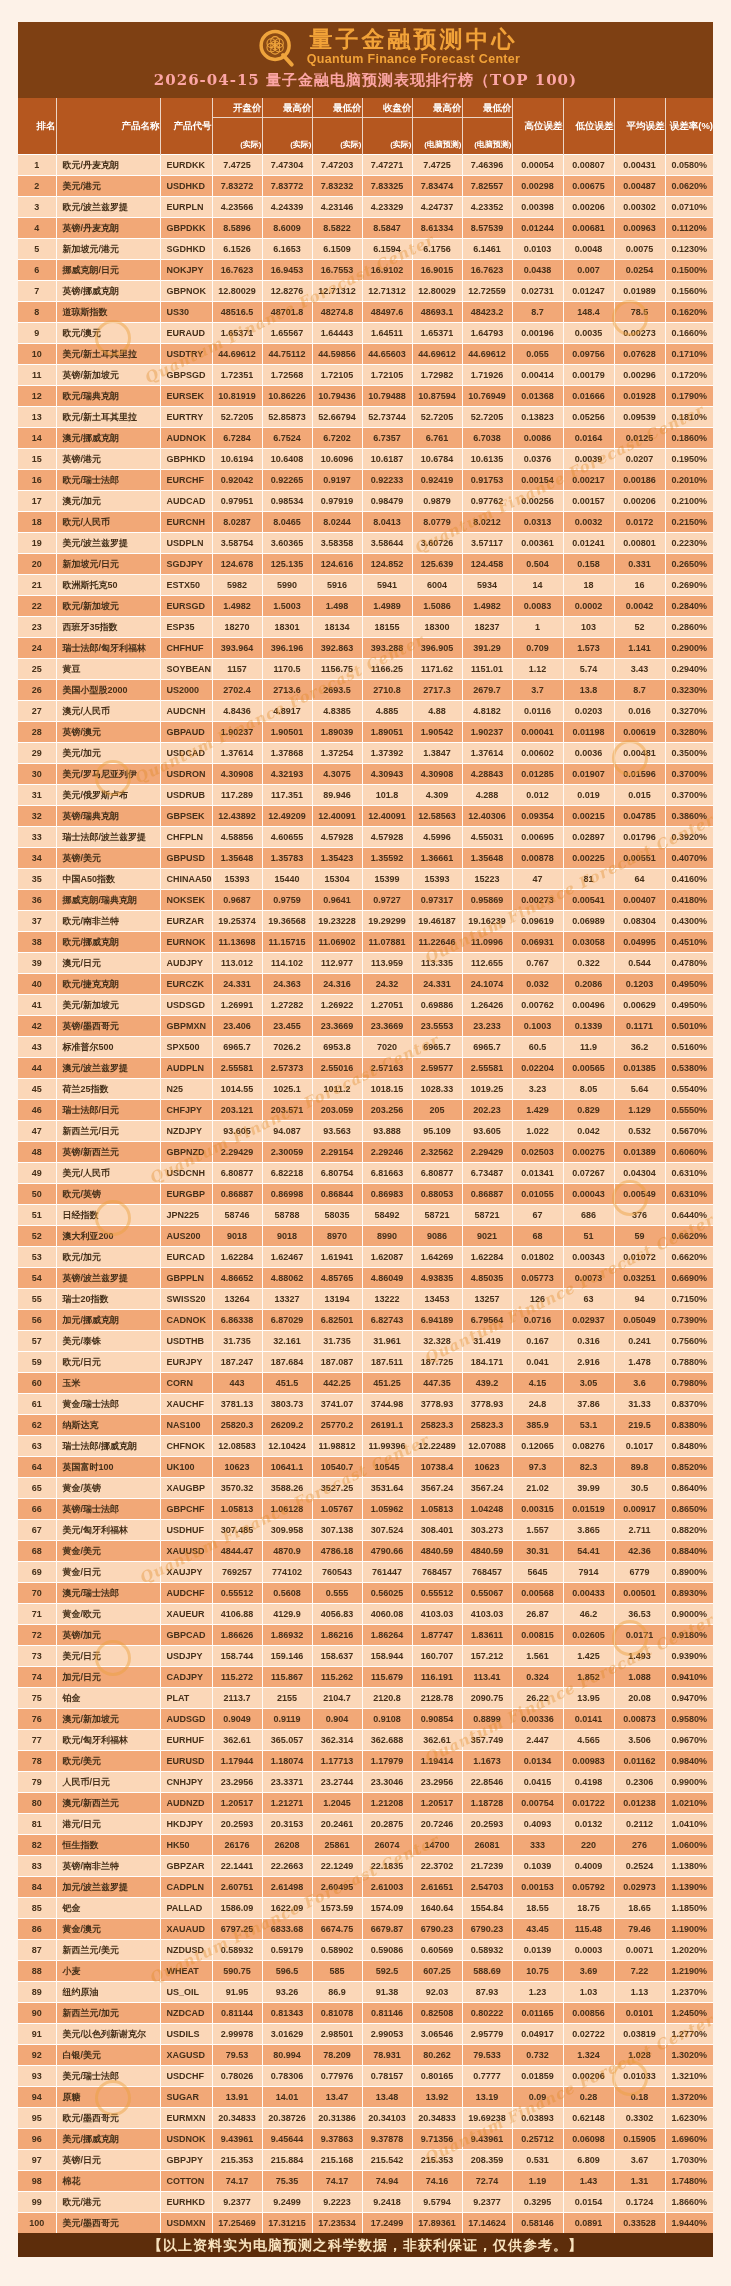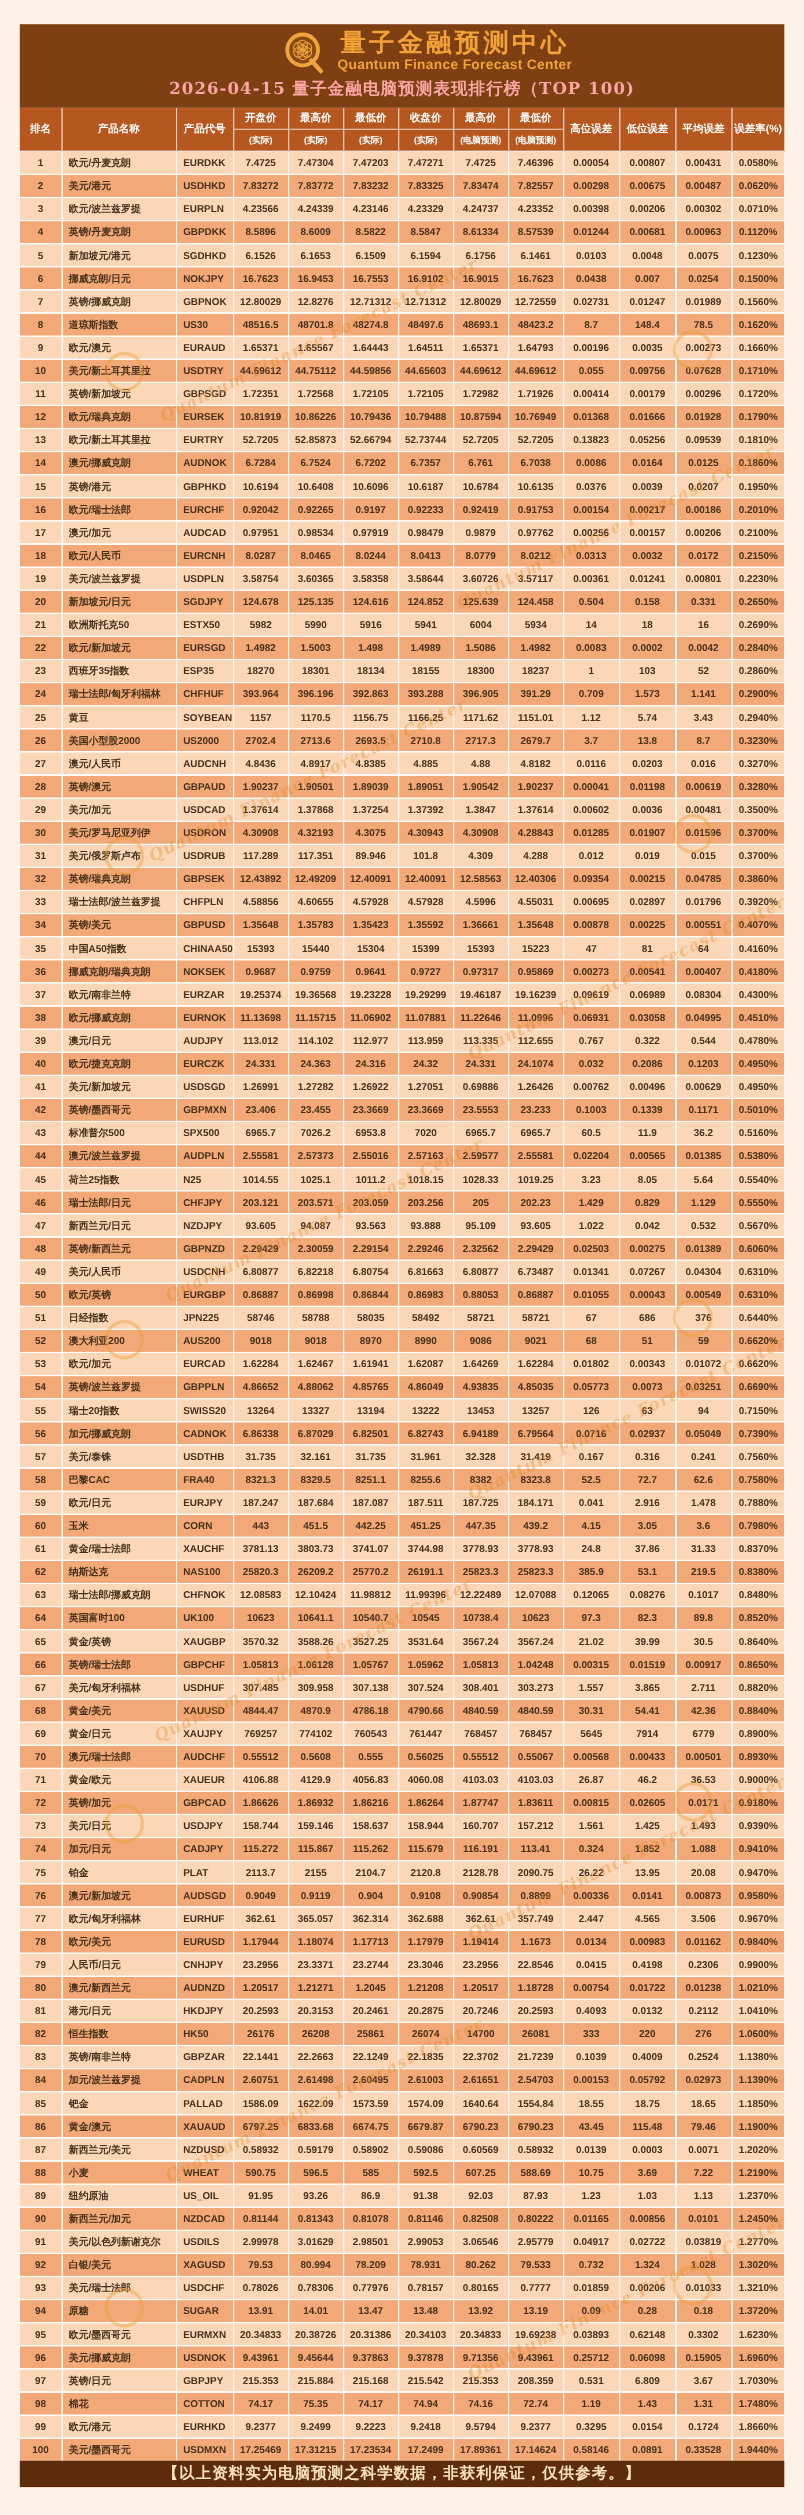--- a/index.html
+++ b/index.html
@@ -12,24 +12,24 @@
   .banner{background:#7e4013;height:76px;position:relative;}
   .brand-row{display:flex;justify-content:center;gap:10px;padding-top:5px;margin-left:44px;}
   .logo{width:42px;height:42px;flex:0 0 auto;}
   .brand-text{text-align:center;}
   .brand-cn{color:#f2a238;font-size:23px;font-weight:bold;font-family:"DejaVu Serif",serif;letter-spacing:3px;line-height:1.05;}
   .brand-en{color:#f2a238;font-size:12.5px;font-weight:bold;letter-spacing:.3px;margin-top:1px;font-family:"Liberation Sans",sans-serif;}
   .report-title{color:#fca5a5;text-align:center;font-size:15px;font-weight:bold;font-family:"DejaVu Serif",serif;margin-top:2px;letter-spacing:1px;}
 
   
   table{border-collapse:collapse;table-layout:fixed;width:695px;}
-  thead th{background:#b5571f;color:#ffffff;font-size:9.5px;font-weight:bold;padding:0;height:26px;border-left:1px solid rgba(255,255,255,.75);vertical-align:middle;}
+  thead th{background:#b5571f;color:#ffffff;font-size:9.5px;font-weight:bold;padding:0;height:26px;border-left:1px solid rgba(255,255,255,.75);vertical-align:middle;text-align:right;}
   thead th:first-child{border-left:none;}
   thead th .top{height:19px;line-height:20px;border-bottom:1px solid rgba(255,255,255,.75);}
-  thead th .sub{height:19px;line-height:19px;font-size:8px;}
+  thead th .sub{height:19px;line-height:19px;font-size:8px;margin-top:17px;}
   tbody td{font-size:9px;font-weight:bold;color:#463019;text-align:center;height:20px;border-top:1px solid #ffffff;border-left:1px solid rgba(255,255,255,.65);padding:0 1px;white-space:nowrap;overflow:hidden;}
   tbody td:first-child{border-left:none;}
   tbody td.left{text-align:left;padding-left:6px;}
   tr.odd{background:#fbd7b8;}
   tr.even{background:#f2a877;}
 
   
   .footer-bar{background:#5d2d0b;height:24px;line-height:24px;text-align:center;color:#f8e2bd;font-size:14px;font-weight:bold;font-family:"DejaVu Serif",serif;letter-spacing:1px;}
 
   
@@ -965,35 +965,20 @@
             <td>32.161</td>
             <td>31.735</td>
             <td>31.961</td>
             <td>32.328</td>
             <td>31.419</td>
             <td>0.167</td>
             <td>0.316</td>
             <td>0.241</td>
             <td>0.7560%</td>
           </tr>
-          <tr class="even">
-            <td>58</td>
-            <td class="left">巴黎CAC</td>
-            <td class="left">FRA40</td>
-            <td>8321.3</td>
-            <td>8329.5</td>
-            <td>8251.1</td>
-            <td>8255.6</td>
-            <td>8382</td>
-            <td>8323.8</td>
-            <td>52.5</td>
-            <td>72.7</td>
-            <td>62.6</td>
-            <td>0.7580%</td>
-          </tr>
           <tr class="odd">
             <td>59</td>
             <td class="left">欧元/日元</td>
             <td class="left">EURJPY</td>
             <td>187.247</td>
             <td>187.684</td>
             <td>187.087</td>
             <td>187.511</td>
             <td>187.725</td>
             <td>184.171</td>

